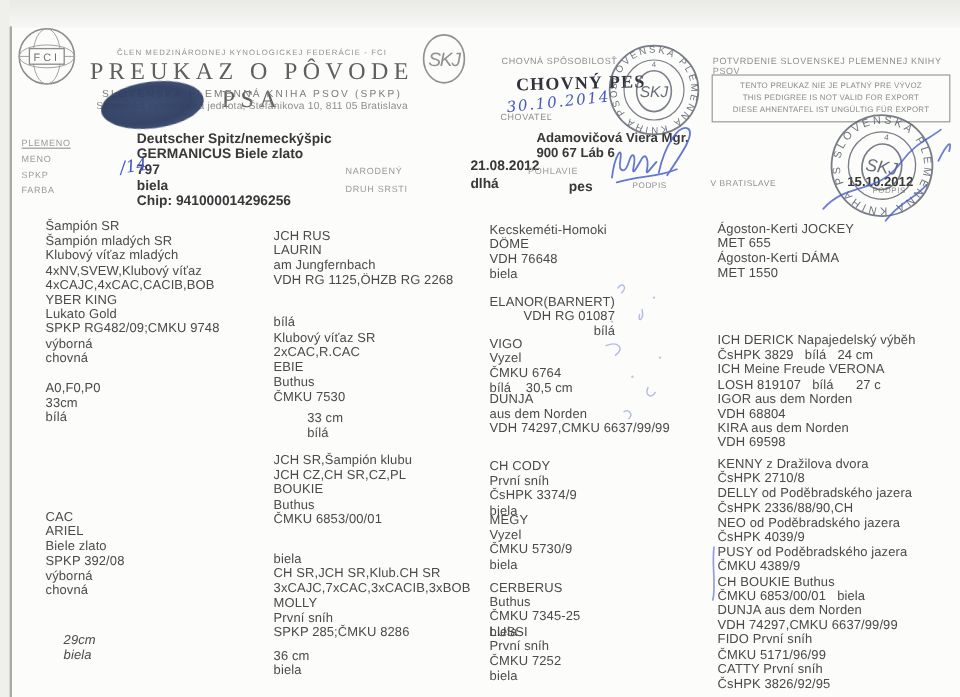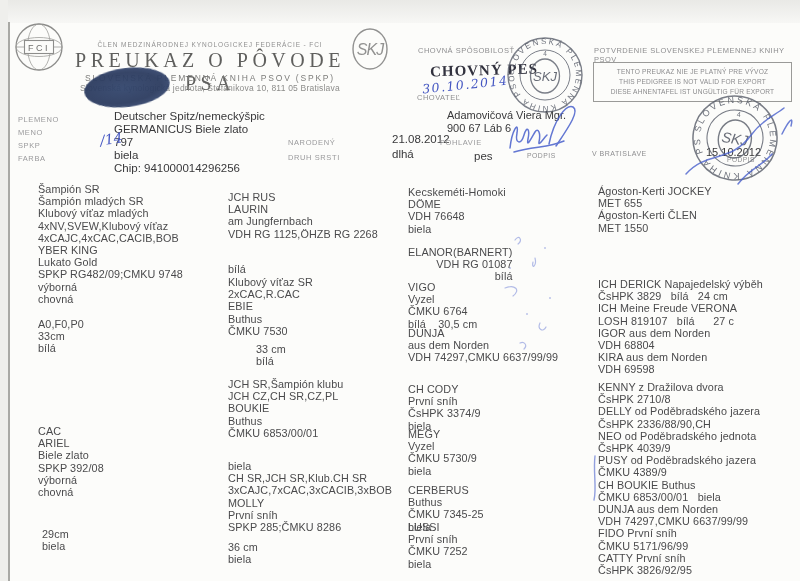--- a/index.html
+++ b/index.html
@@ -12,21 +12,21 @@
   .scan-left-line{left:8px;top:22px;width:2px;height:559px;background:#a9a9a5;}
   
   .org-name{left:55px;top:27px;width:310px;text-align:center;font-size:11.5px;letter-spacing:2px;color:#747472;}
   .org-member{left:55px;top:41px;width:310px;text-align:center;font-size:6.5px;letter-spacing:0.9px;color:#909090;}
   .doc-title{left:50px;top:49px;width:320px;text-align:center;font-family:"Liberation Serif",serif;
              font-size:20px;letter-spacing:4.5px;color:#5f5f5d;}
   .studbook{left:55px;top:73px;width:310px;text-align:center;font-size:8.5px;letter-spacing:1.8px;color:#7c7c7a;}
   .address{left:55px;top:83px;width:310px;text-align:center;font-size:8.5px;letter-spacing:0.2px;color:#8c8c8a;}
   
   .lbl{font-size:7.5px;letter-spacing:0.6px;color:#9a9a9c;}
-  .valb{font-size:11.5px;font-weight:normal;color:#38383a;padding-left:34px;}
+  .valb{font-size:11.5px;font-weight:bold;color:#38383a;padding-left:34px;}
   
   .sec-lbl{font-size:7.5px;letter-spacing:0.5px;color:#8e8e90;}
   .chovny-pes{font-family:"Liberation Serif",serif;font-weight:bold;font-size:15px;letter-spacing:1px;
               color:#32323e;transform:rotate(-1.5deg);}
   .hand{font-family:"DejaVu Serif",serif;font-style:italic;color:#4456c2;}
   .notice-box{left:593px;top:62px;width:197px;height:38px;border:1px solid #9a9a98;
               display:flex;flex-direction:column;justify-content:center;}
   .notice-line{text-align:center;font-size:6.6px;line-height:10px;letter-spacing:0.2px;color:#8b8b8d;}
   
   .ped-block{position:absolute;}
@@ -142,21 +142,21 @@
         <circle cx="25" cy="40" r="1"></circle>
       <circle cx="65" cy="70" r="1"></circle>
         <circle cx="42" cy="86" r="1"></circle>
     </g>
   </svg>
 
   <svg class="abs" style="left:590px;top:452px;" width="10" height="52" viewBox="0 0 10 52">
     <path d="M5,4 C3,20 7,36 4,48" fill="none" stroke="#4960cc" stroke-width="1.4" opacity="0.6" stroke-linecap="round"></path>
   </svg>
 
-  <div class="abs lbl" style="left:18px;top:115px;">PLEMENO</div>
+  <div class="abs lbl" style="left:18px;top:115px;text-decoration:underline;">PLEMENO</div>
   <div class="abs valb" style="left:80px;top:110px;">Deutscher Spitz/nemeckýšpic</div>
   <div class="abs lbl" style="left:18px;top:128px;">MENO</div>
   <div class="abs valb" style="left:80px;top:123px;">GERMANICUS Biele zlato</div>
   <div class="abs lbl" style="left:18px;top:141px;">SPKP</div>
   <div class="abs valb" style="left:80px;top:136px;">797</div>
   <div class="abs hand" style="left:100px;top:131px;font-size:14px;transform:rotate(-8deg);">/14</div>
   <div class="abs lbl" style="left:18px;top:154px;">FARBA</div>
   <div class="abs valb" style="left:80px;top:149px;">biela</div>
   <div class="abs valb" style="left:80px;top:162px;">Chip: 941000014296256</div>
 
@@ -186,21 +186,21 @@
         <div class="ped-line">bílá</div>
       </div>
       <div class="ped-block" style="left: 38px; top: 425px;">
         <div class="ped-line">CAC</div>
         <div class="ped-line">ARIEL</div>
         <div class="ped-line">Biele zlato</div>
         <div class="ped-line">SPKP 392/08</div>
         <div class="ped-line">výborná</div>
         <div class="ped-line">chovná</div>
       </div>
-      <div class="ped-block" style="left: 42px; top: 528px;">
+      <div class="ped-block" style="left: 53px; top: 528px; font-style: italic;">
         <div class="ped-line">29cm</div>
         <div class="ped-line">biela</div>
       </div>
       <div class="ped-block" style="left: 228px; top: 191px;">
         <div class="ped-line">JCH RUS</div>
         <div class="ped-line">LAURIN</div>
         <div class="ped-line">am Jungfernbach</div>
         <div class="ped-line">VDH RG 1125,ÖHZB RG 2268</div>
       </div>
       <div class="ped-block" style="left: 228px; top: 263px;">
@@ -278,39 +278,39 @@
       </div>
       <div class="ped-block" style="left: 408px; top: 521px;">
         <div class="ped-line">LUSSI</div>
         <div class="ped-line">První sníh</div>
         <div class="ped-line">ČMKU 7252</div>
         <div class="ped-line">biela</div>
       </div>
       <div class="ped-block" style="left: 598px; top: 185px;">
         <div class="ped-line">Ágoston-Kerti JOCKEY</div>
         <div class="ped-line">MET 655</div>
-        <div class="ped-line">Ágoston-Kerti ČLEN</div>
+        <div class="ped-line">Ágoston-Kerti DÁMA</div>
         <div class="ped-line">MET 1550</div>
       </div>
       <div class="ped-block" style="left: 598px; top: 278px;">
         <div class="ped-line">ICH DERICK Napajedelský výběh</div>
         <div class="ped-line">ČsHPK 3829   bílá   24 cm</div>
         <div class="ped-line">ICH Meine Freude VERONA</div>
         <div class="ped-line">LOSH 819107   bílá      27 c</div>
         <div class="ped-line">IGOR aus dem Norden</div>
         <div class="ped-line">VDH 68804</div>
         <div class="ped-line">KIRA aus dem Norden</div>
         <div class="ped-line">VDH 69598</div>
       </div>
       <div class="ped-block" style="left: 598px; top: 381px;">
         <div class="ped-line">KENNY z Dražilova dvora</div>
         <div class="ped-line">ČsHPK 2710/8</div>
         <div class="ped-line">DELLY od Poděbradského jazera</div>
         <div class="ped-line">ČsHPK 2336/88/90,CH</div>
-        <div class="ped-line">NEO od Poděbradského jednota</div>
+        <div class="ped-line">NEO od Poděbradského jazera</div>
         <div class="ped-line">ČsHPK 4039/9</div>
         <div class="ped-line">PUSY od Poděbradského jazera</div>
         <div class="ped-line">ČMKU 4389/9</div>
         <div class="ped-line">CH BOUKIE Buthus</div>
         <div class="ped-line">ČMKU 6853/00/01   biela</div>
         <div class="ped-line">DUNJA aus dem Norden</div>
         <div class="ped-line">VDH 74297,CMKU 6637/99/99</div>
         <div class="ped-line">FIDO První sníh</div>
         <div class="ped-line">ČMKU 5171/96/99</div>
         <div class="ped-line">CATTY První sníh</div>

